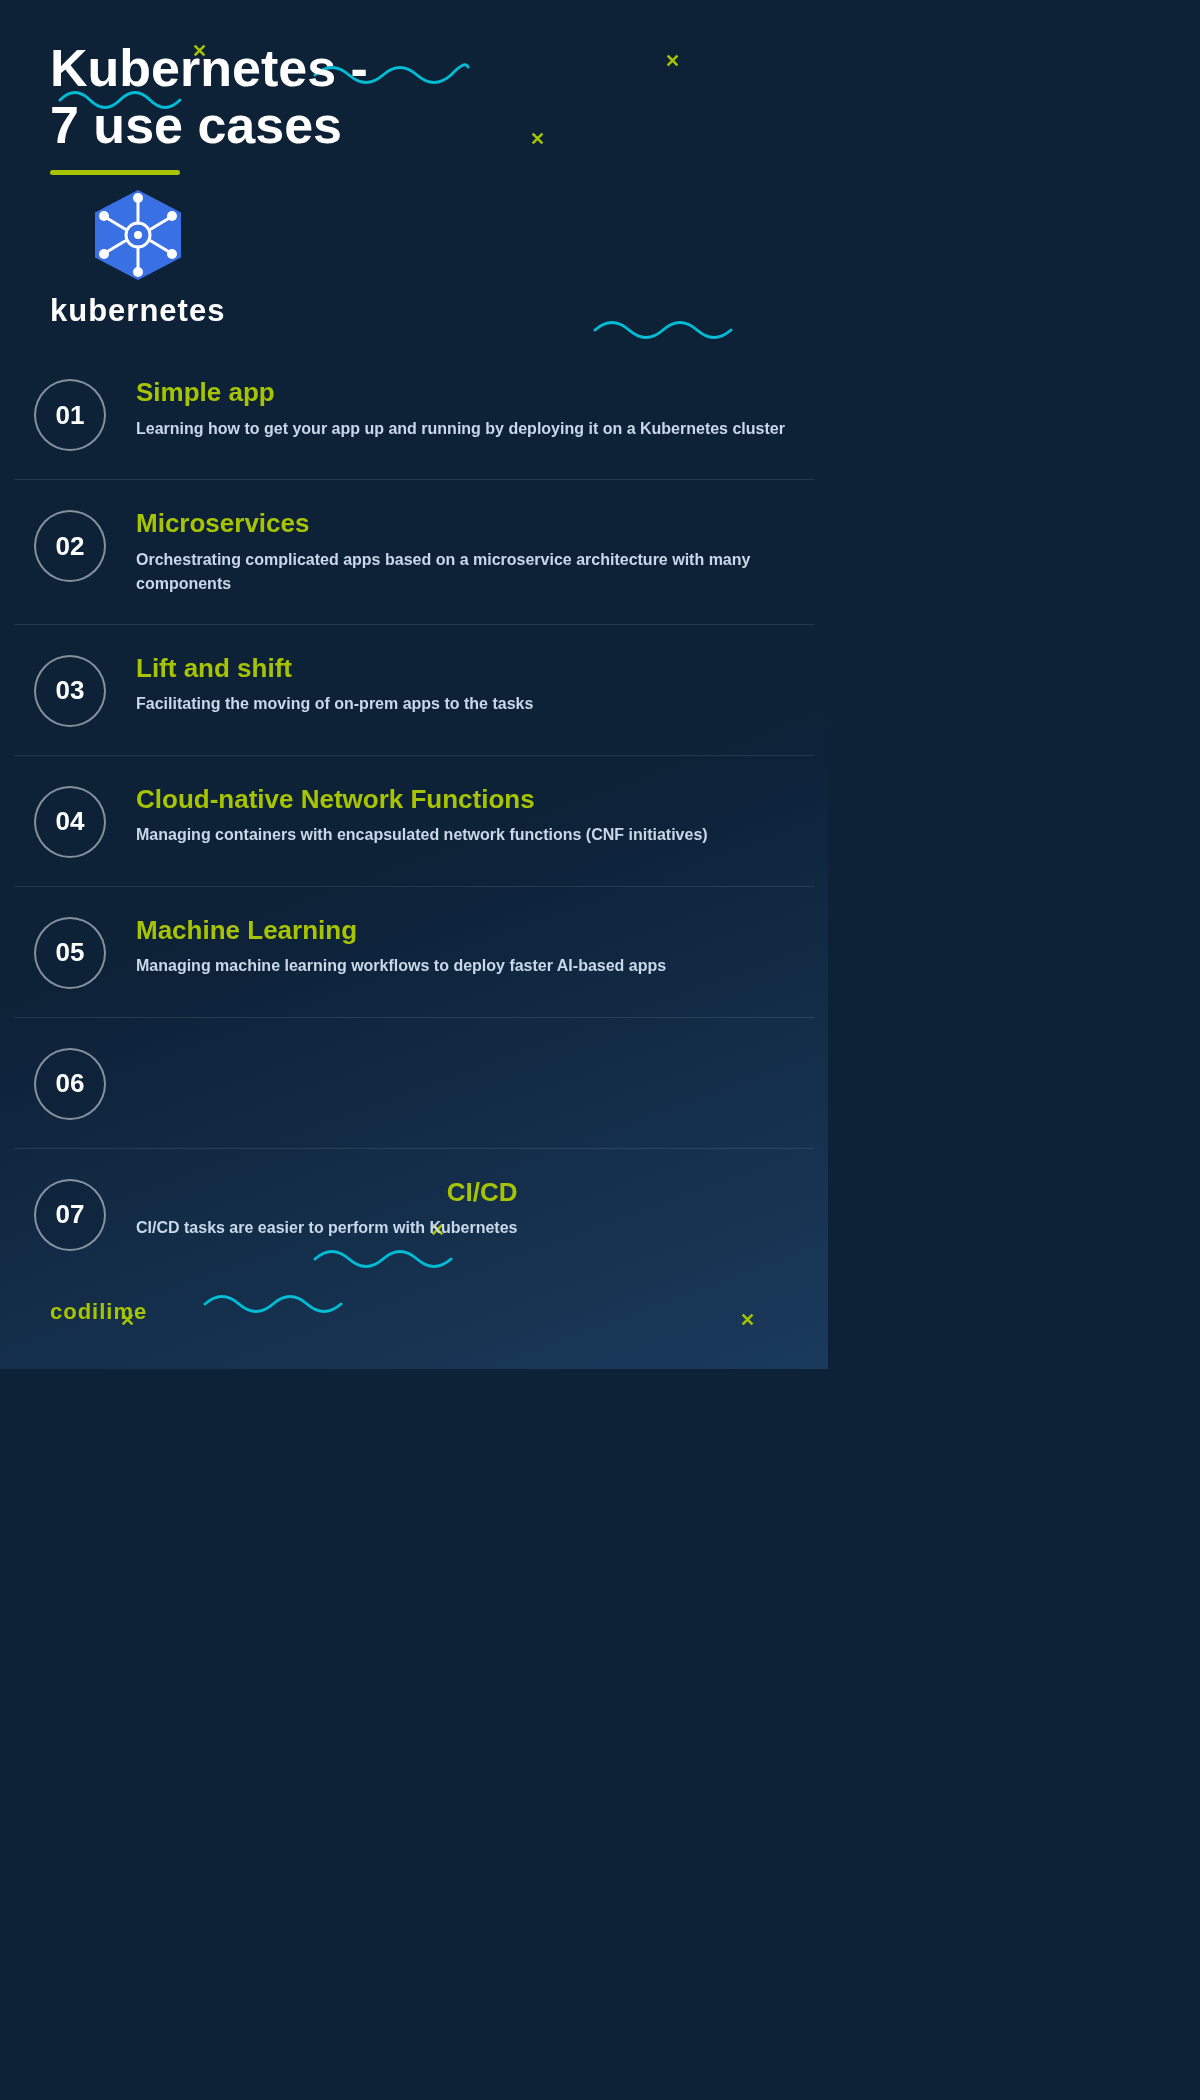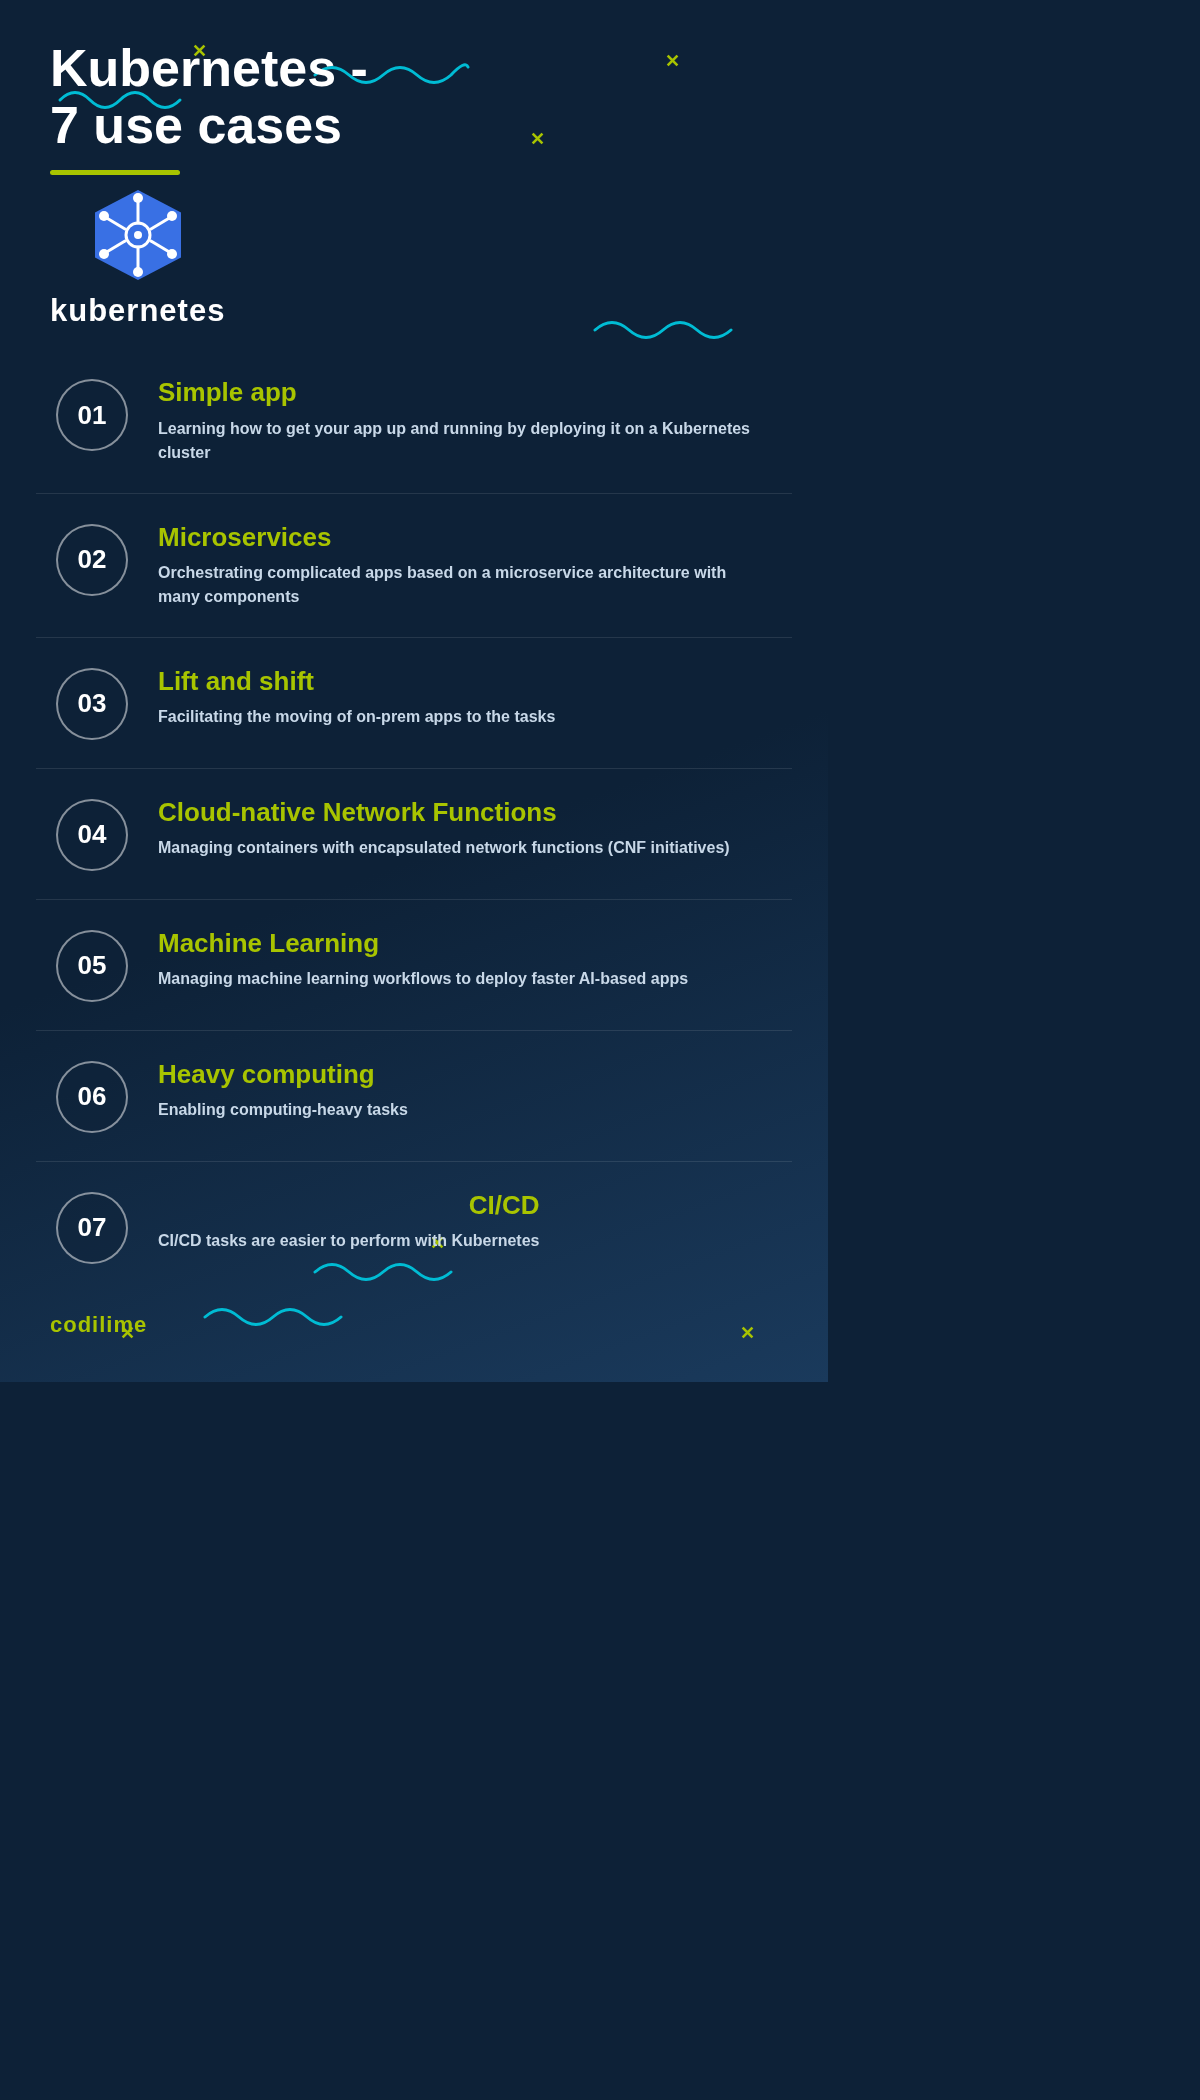--- a/index.html
+++ b/index.html
@@ -76,21 +76,21 @@
 
     .k8s-label {
       font-size: 31px;
       font-weight: 700;
       color: #ffffff;
       letter-spacing: 1px;
     }
 
     
     .use-cases {
-      padding: 0 36px;
+      padding: 0 14px;
     }
 
     .use-case-item {
       display: flex;
       align-items: flex-start;
       padding: 28px 20px;
       border-bottom: 1px solid rgba(255,255,255,0.1);
       position: relative;
     }
 
@@ -271,24 +271,20 @@
       <div class="use-case-content">
         <div class="use-case-title">Machine Learning</div>
         <div class="use-case-desc">Managing machine learning workflows to deploy faster AI-based apps</div>
       </div>
     </div>
 
     <div class="use-case-item">
       <div class="number-circle">
         <span>06</span>
       </div>
-      <div class="use-case-content">
-        <div class="use-case-title">Heavy computing</div>
-        <div class="use-case-desc">Enabling computing-heavy tasks</div>
-      </div>
     </div>
 
     <div class="use-case-item">
       <div class="number-circle">
         <span>07</span>
       </div>
       <div class="use-case-content">
         <div class="use-case-title">CI/CD</div>
         <div class="use-case-desc">CI/CD tasks are easier to perform with Kubernetes</div>
       </div>

